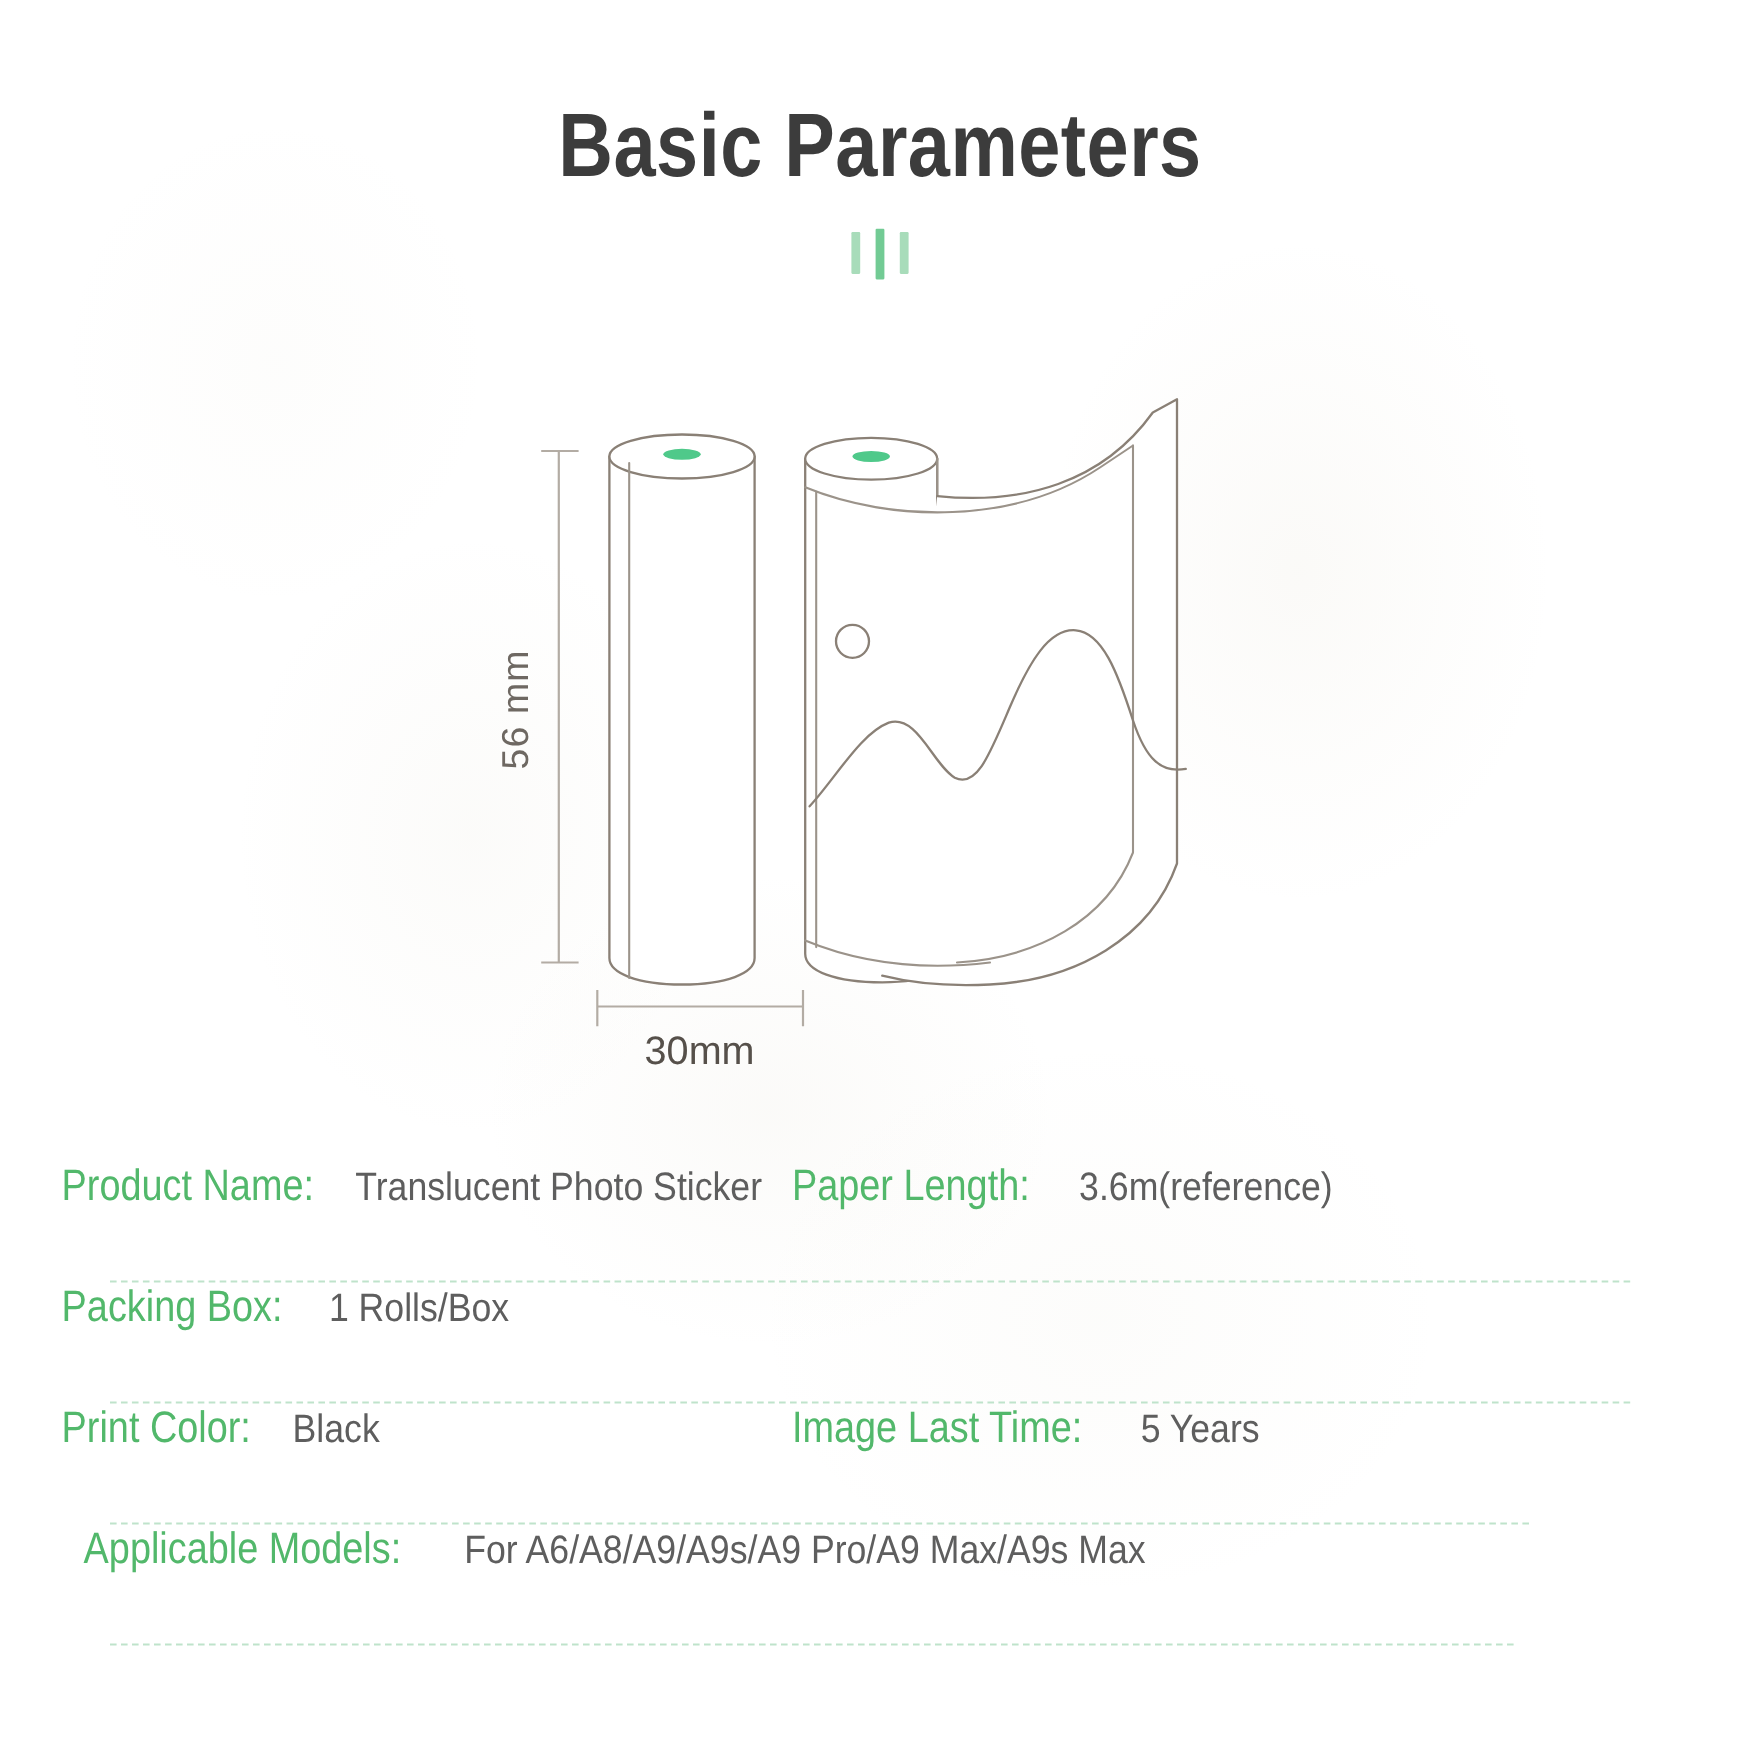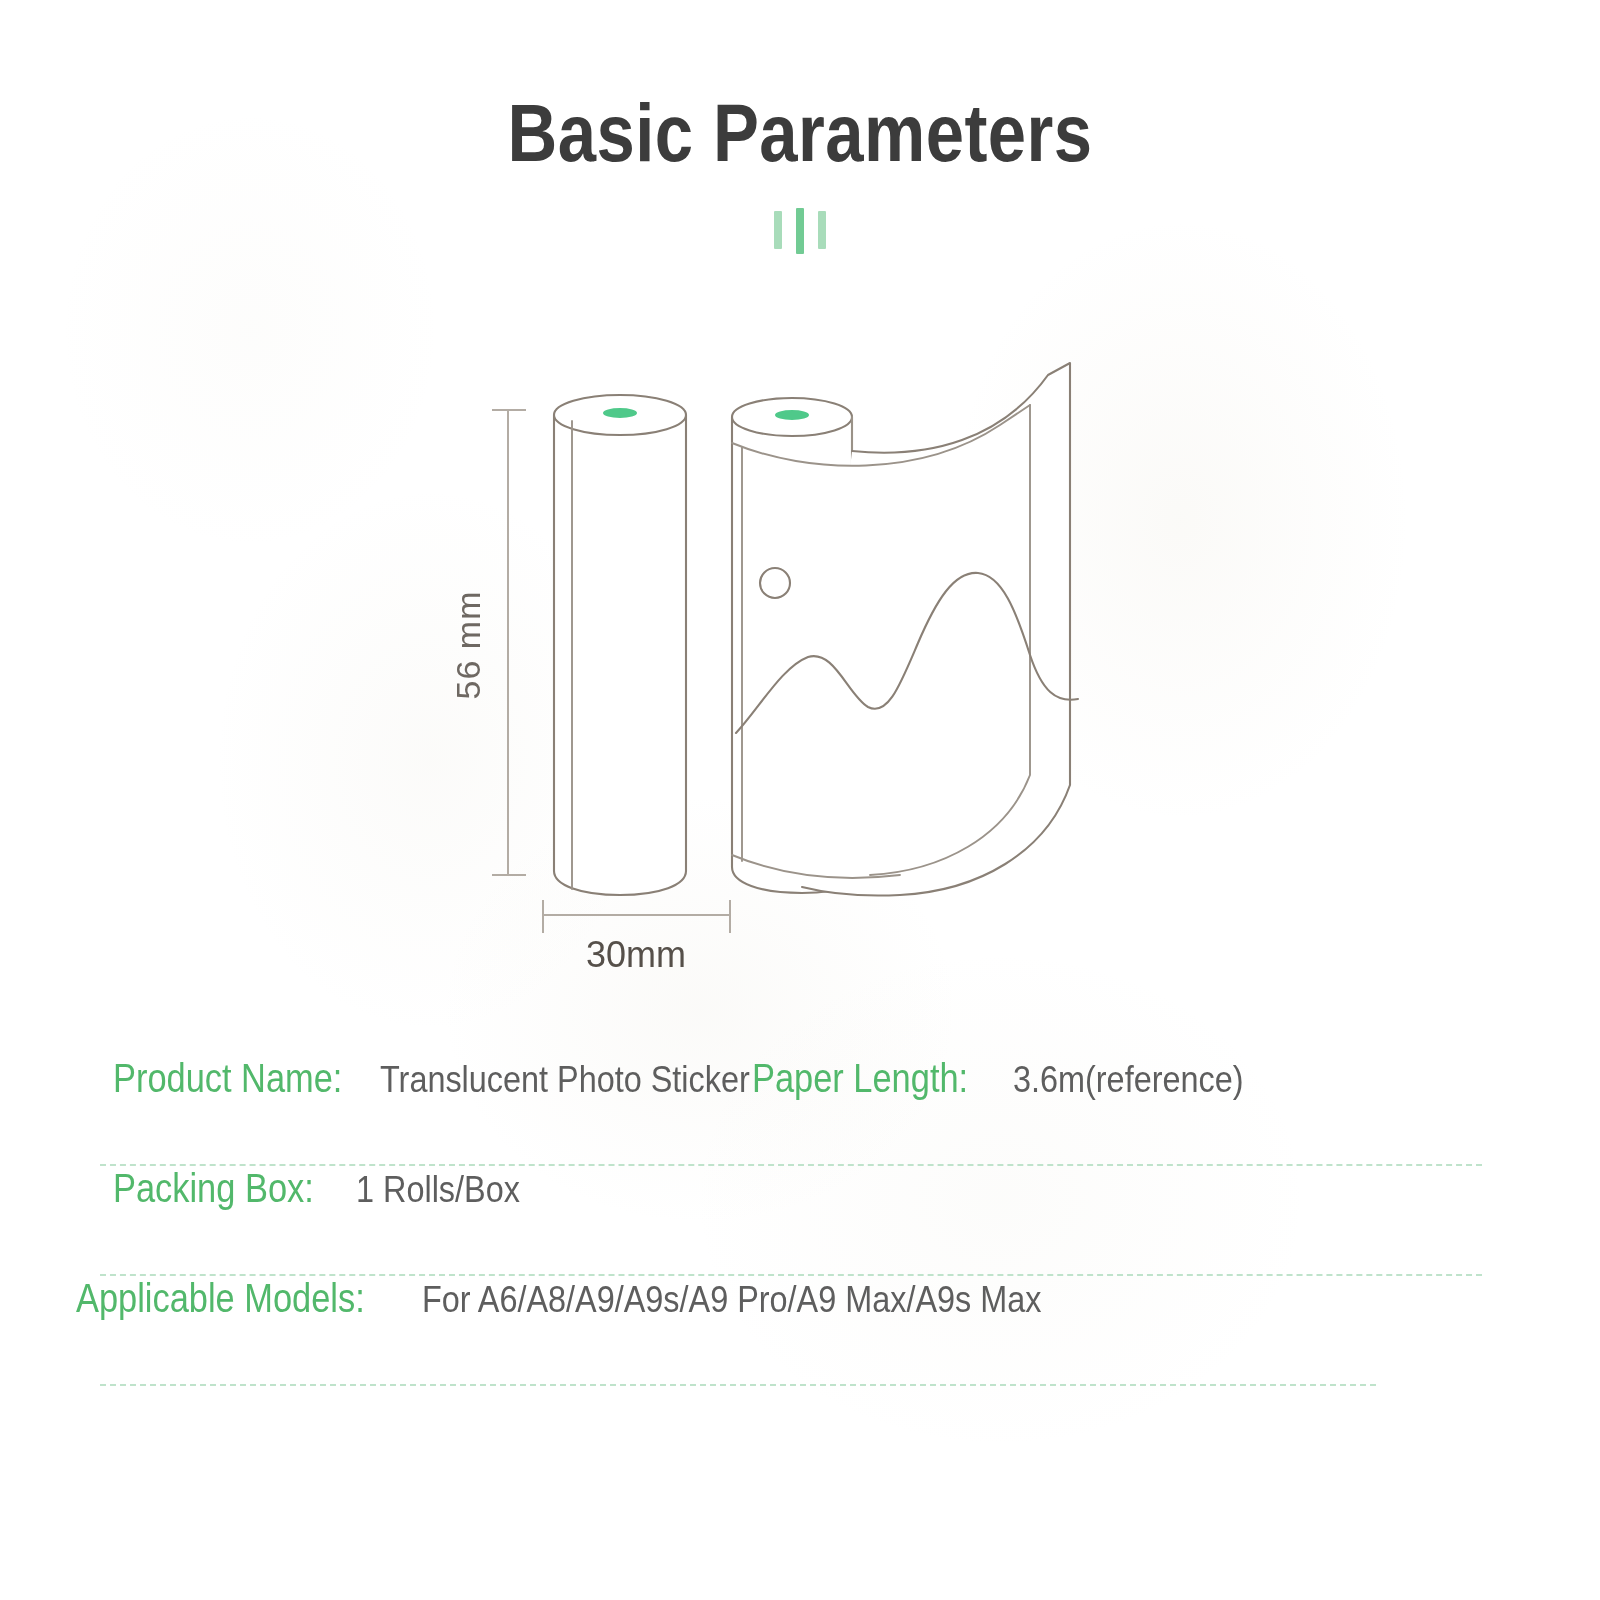--- a/index.html
+++ b/index.html
@@ -98,22 +98,22 @@
     position: relative;
     display: flex;
     align-items: baseline;
     height: 110px;
   }
   .spec-cell {
     display: flex;
     align-items: baseline;
     white-space: nowrap;
   }
-  .cell-left  { width: 720px; padding-left: 113px; box-sizing: border-box; }
-  .cell-right { width: 760px; padding-left: 0px; box-sizing: border-box; margin-left: 32px; }
+  .cell-left  { width: 720px; padding-left: 56px; box-sizing: border-box; }
+  .cell-right { width: 760px; padding-left: 0px; box-sizing: border-box; }
   .cell-full  { width: 1490px; padding-left: 76px; box-sizing: border-box; }
 
   .spec-label {
     font-family: "Liberation Sans", sans-serif;
     font-size: 40px;
     font-weight: 400;
     color: #52b86b;
     transform: scaleX(0.86);
     transform-origin: left center;
     display: inline-block;
@@ -265,20 +265,33 @@
 
     <div class="spec-row">
       <div class="spec-cell cell-left">
         <span class="spec-label">Packing Box:</span>
         <span class="gap-md"></span>
         <span class="spec-value">1 Rolls/Box</span>
       </div>
       <div class="spec-sep sep-w2"></div>
     </div>
 
+    <div class="spec-row">
+      <div class="spec-cell cell-left">
+        <span class="spec-label">Print Color:</span>
+        <span class="gap-md"></span>
+        <span class="spec-value">Black</span>
+      </div>
+      <div class="spec-cell cell-right">
+        <span class="spec-label">Image Last Time:</span>
+        <span class="gap-md"></span>
+        <span class="spec-value">5 Years</span>
+      </div>
+      <div class="spec-sep sep-w3"></div>
+    </div>
 
     <div class="spec-row">
       <div class="spec-cell cell-full">
         <span class="spec-label">Applicable Models:</span>
         <span class="gap-md"></span>
         <span class="spec-value">For A6/A8/A9/A9s/A9 Pro/A9 Max/A9s Max</span>
       </div>
       <div class="spec-sep sep-w4"></div>
     </div>
 

